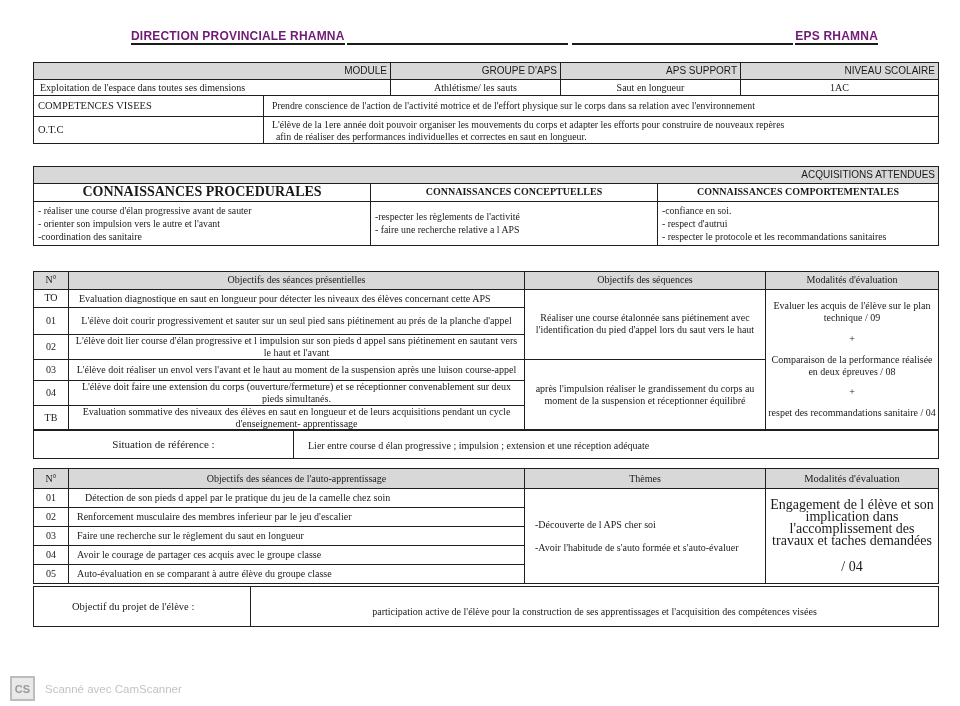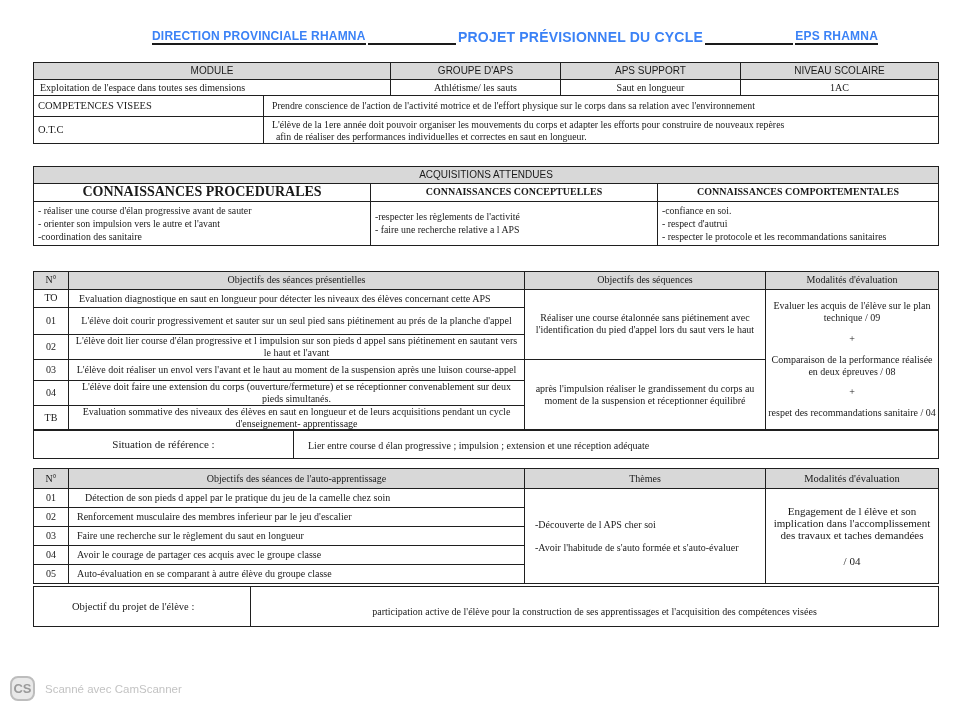--- a/index.html
+++ b/index.html
@@ -5,72 +5,71 @@
   html,body{margin:0;padding:0;}
   body{
     width:960px;height:706px;background:#ffffff;position:relative;
     font-family:"Liberation Serif","DejaVu Serif",serif;color:#1a1a1a;
     overflow:hidden;
   }
   .page{position:absolute;inset:0;background:#ffffff;}
 
   
   .doc-header{
-    position:absolute;top:25px;left:152px;right:82px;height:20px;
+    position:absolute;top:25px;left:131px;right:82px;height:20px;
     display:flex;align-items:flex-end;
     font-family:"Liberation Sans","DejaVu Sans",sans-serif;
-    font-weight:800;color:#3b82f6;white-space:nowrap;
+    font-weight:800;color:#701a75;white-space:nowrap;
   }
   .doc-header .side{font-size:12px;letter-spacing:.2px;}
   .doc-header .main{font-size:14px;letter-spacing:.2px;}
   .doc-header .fill{flex:1;border-bottom:2.5px solid #1a1a1a;height:13px;margin:0 2px;min-width:40px;}
   .u{border-bottom:2.5px solid #1a1a1a;padding-bottom:0px;}
 
   
   .content{position:absolute;left:33px;top:62px;width:905px;}
   table.t{border-collapse:collapse;table-layout:fixed;width:905px;}
   table.t td,table.t th{border:1.5px solid #1f1f1f;padding:0 3px;overflow:hidden;
     font-weight:normal;font-size:10px;line-height:12px;vertical-align:middle;}
   .gray{background:#d8d8d8;}
   .b{font-weight:bold;}
   .c{text-align:center;}
   .l{text-align:left;}
   .top{vertical-align:top;}
 
-  .hdr-sans{font-family:"Liberation Sans","DejaVu Sans",sans-serif;font-size:10.5px;}
+  .hdr-sans{font-family:"Liberation Sans","DejaVu Sans",sans-serif;font-size:10.5px;text-align:right;}
   .hdr-serif{font-size:11px;font-weight:bold;}
 
   .block{margin:0;}
   .gap22{height:22px;}
   .gap25{height:25px;}
   .gap9{height:9px;}
   .list-item{font-size:9.8px;line-height:13px;text-align:left;}
 
   .mod-cell{display:flex;flex-direction:column;justify-content:space-between;
     align-items:center;height:120px;padding:7px 2px;box-sizing:border-box;text-align:center;}
   .seq-top{padding-top:6px;}
   .themes-cell div{margin-bottom:11px;}
 
   
   .footer{position:absolute;left:10px;top:676px;display:flex;align-items:center;}
-  .cs-logo{width:21px;height:21px;border:2px solid #bdbdbd;border-radius:8px;background:#e9e9e9;
+  .cs-logo{width:21px;height:21px;border:2px solid #bdbdbd;border-radius:0;background:#e9e9e9;
     color:#9a9a9a;font-family:"Liberation Sans","DejaVu Sans",sans-serif;font-weight:bold;
-    font-size:13px;display:flex;align-items:center;justify-content:center;}
+    font-size:11px;display:flex;align-items:center;justify-content:center;}
   .cs-text{margin-left:10px;color:#c3c3c3;font-family:"Liberation Sans","DejaVu Sans",sans-serif;
     font-size:11.5px;}
 </style>
 </head>
 <body>
 
 <div class="page">
 
   <div class="doc-header">
     <span class="side u">DIRECTION PROVINCIALE RHAMNA</span>
     <span class="fill"></span>
-    <span class="main">PROJET PRÉVISIONNEL DU CYCLE</span>
     <span class="fill"></span>
     <span class="side u">EPS RHAMNA</span>
   </div>
 
   <div class="content">
 
     <table class="t block">
       <colgroup>
           <col style="width:357px">
           <col style="width:170px">
@@ -232,21 +231,21 @@
         <th class="gray hdr-serif c">Thèmes</th>
         <th class="gray c" style="font-size:10.5px">Modalités d'évaluation</th>
       </tr>
       <tr style="height:19px">
         <td class="b c">01</td>
         <td class="l" style="padding-left:16px">Détection de son pieds d appel par le pratique du jeu de la camelle chez soin</td>
         <td class="top themes-cell l" rowspan="5" style="padding:12px 0 0 10px">
           <div>-Découverte  de l APS cher soi</div>
           <div>-Avoir l'habitude de s'auto formée et   s'auto-évaluer</div>
         </td>
-        <td class="top c" rowspan="5" style="padding:6px 1px;font-size:11px">
+        <td class="top c" rowspan="5" style="padding:6px 1px;font-size:14px">
           <div>Engagement de l élève et son implication dans l'accomplissement des travaux et taches demandées</div>
           <div style="margin-top:14px">/ 04</div>
         </td>
       </tr>
       <tr style="height:19px">
         <td class="b c">02</td>
         <td class="l" style="padding-left:8px">Renforcement musculaire des membres inferieur par le jeu d'escalier</td>
       </tr>
       <tr style="height:19px">
         <td class="b c">03</td>

